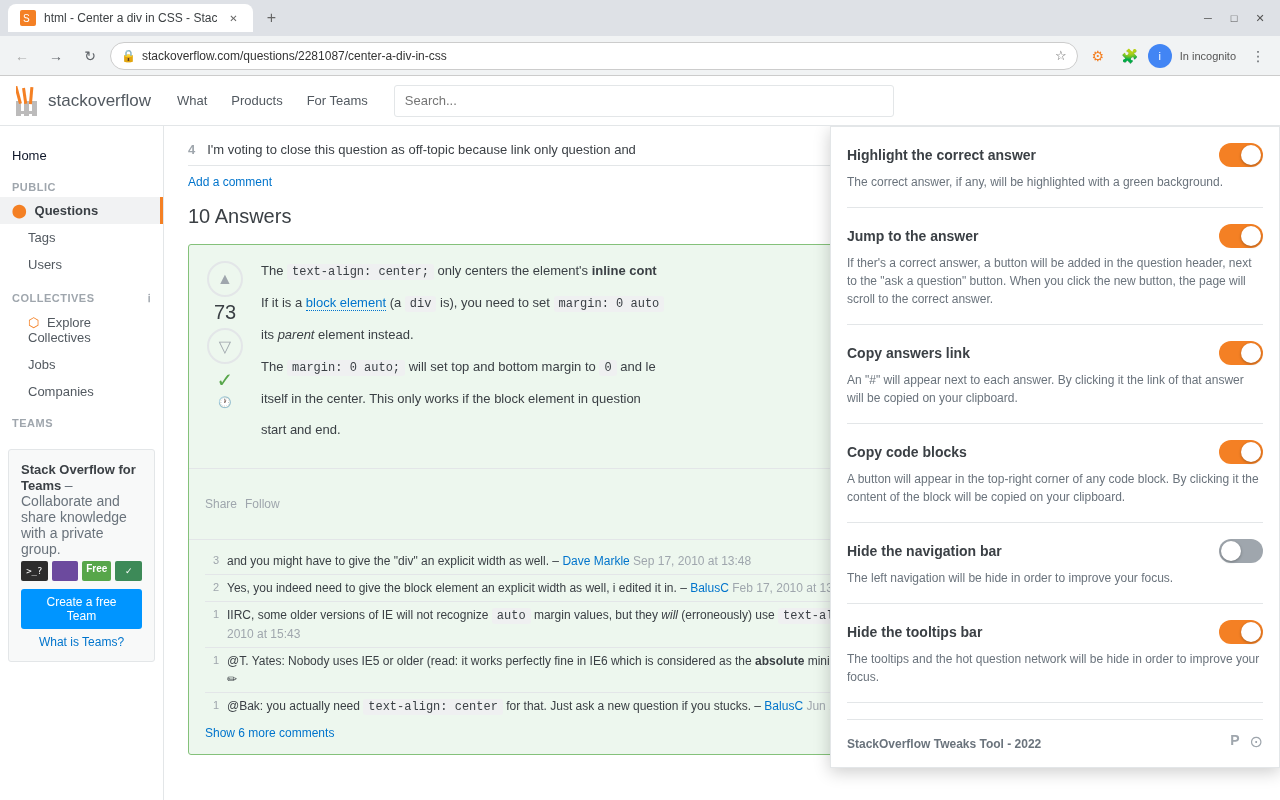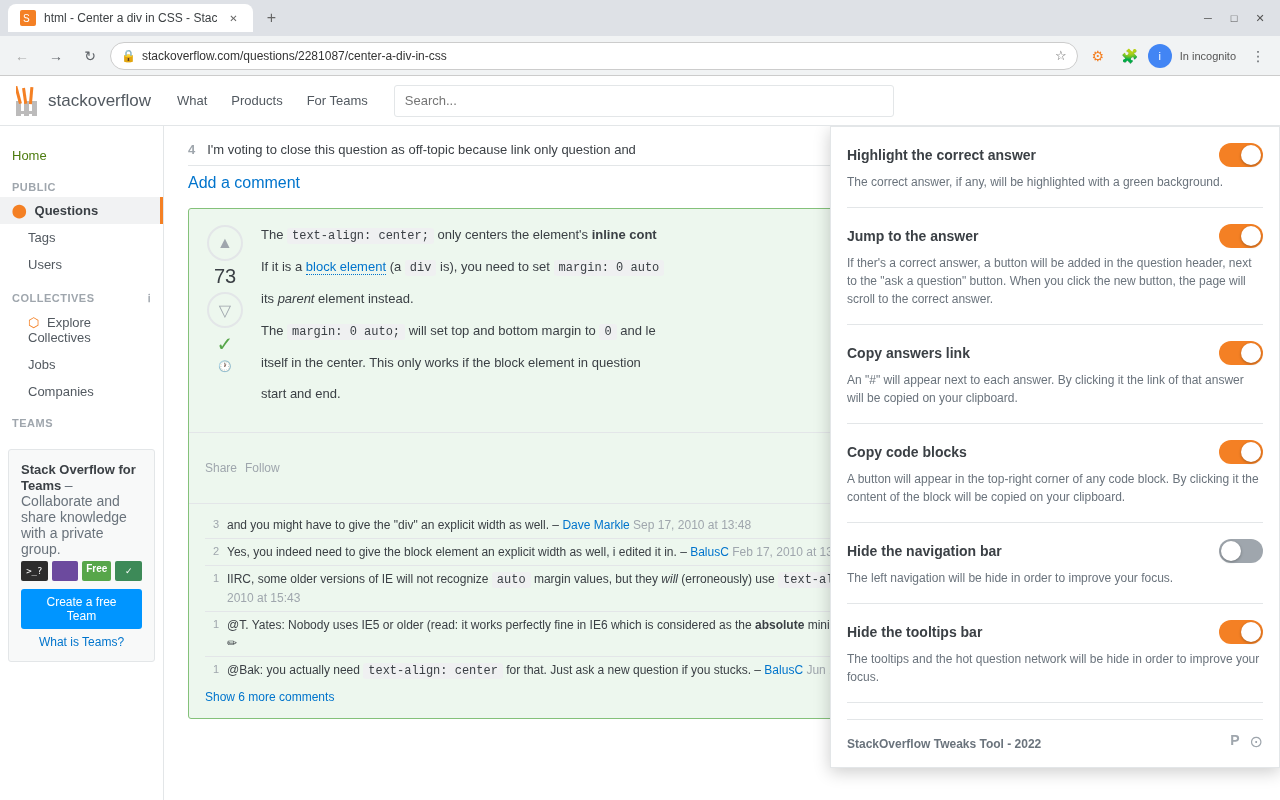--- a/index.html
+++ b/index.html
@@ -30,21 +30,21 @@
     .so-logo { display: flex; align-items: center; gap: 2px; font-size: 18px; color: #3b4045; text-decoration: none; }
     .so-logo-text { font-size: 17px; color: #525960; font-weight: 400; }
     .so-nav { display: flex; align-items: center; gap: 4px; }
     .so-nav-item { padding: 6px 10px; font-size: 13px; color: #525960; text-decoration: none; border-radius: 3px; cursor: pointer; white-space: nowrap; }
     .so-search { flex: 1; max-width: 500px; }
     .so-search input { width: 100%; height: 32px; border: 1px solid #e3e6e8; border-radius: 3px; padding: 0 10px; font-size: 13px; color: #3b4045; background: #fff; }
 
     
     .so-body { display: flex; width: 1280px; min-height: 750px; background: #fff; position: relative; }
     .so-sidebar { width: 164px; padding: 16px 0; border-right: 1px solid #e3e6e8; flex-shrink: 0; }
-    .sidebar-item { padding: 6px 12px; font-size: 13px; color: #4d7c0f; cursor: pointer; display: flex; align-items: center; gap: 8px; }
+    .sidebar-item { padding: 6px 12px; font-size: 13px; color: #0f172a; cursor: pointer; display: flex; align-items: center; gap: 8px; }
     .sidebar-item.active { background: #f1f2f3; color: #3b4045; font-weight: 700; border-right: 3px solid #f48024; }
     .sidebar-section { padding: 12px 12px 4px; font-size: 11px; font-weight: 700; color: #9fa6ad; text-transform: uppercase; letter-spacing: 0.5px; }
     .collectives-info { font-size: 11px; color: #9fa6ad; margin-left: auto; cursor: pointer; }
     .sidebar-subitem { padding: 6px 12px 6px 28px; font-size: 13px; color: #525960; cursor: pointer; }
 
     
     .so-main { flex: 1; padding: 16px 24px; overflow: hidden; position: relative; }
 
     
     .answers-header { font-size: 20px; font-weight: 400; color: #3b4045; margin-bottom: 16px; }
@@ -233,23 +233,24 @@
       </div>
     </div>
 
     <div class="so-main">
 
       <div style="display:flex;gap:12px;margin-bottom:8px;padding-bottom:8px;border-bottom:1px solid #e3e6e8;">
         <span style="color:#9fa6ad;font-weight:700;">4</span>
         <span>I'm voting to close this question as off-topic because link only question and</span>
       </div>
       <div style="margin-bottom:16px;">
-        <a style="color:#0074cc;font-size:16px;cursor:pointer;">Add a comment</a>
-      </div>
-
+        <a style="color:#0074cc;font-size:12px;cursor:pointer;">Add a comment</a>
+      </div>
+
+      <h2 class="answers-header">10 Answers</h2>
 
       <div class="answer-card accepted">
         <div class="answer-body">
           <div class="vote-section">
             <div class="vote-btn">▲</div>
             <div class="vote-count">73</div>
             <div class="vote-btn">▽</div>
             <div class="accepted-check">✓</div>
             <div class="timeline-btn">🕐</div>
           </div>

